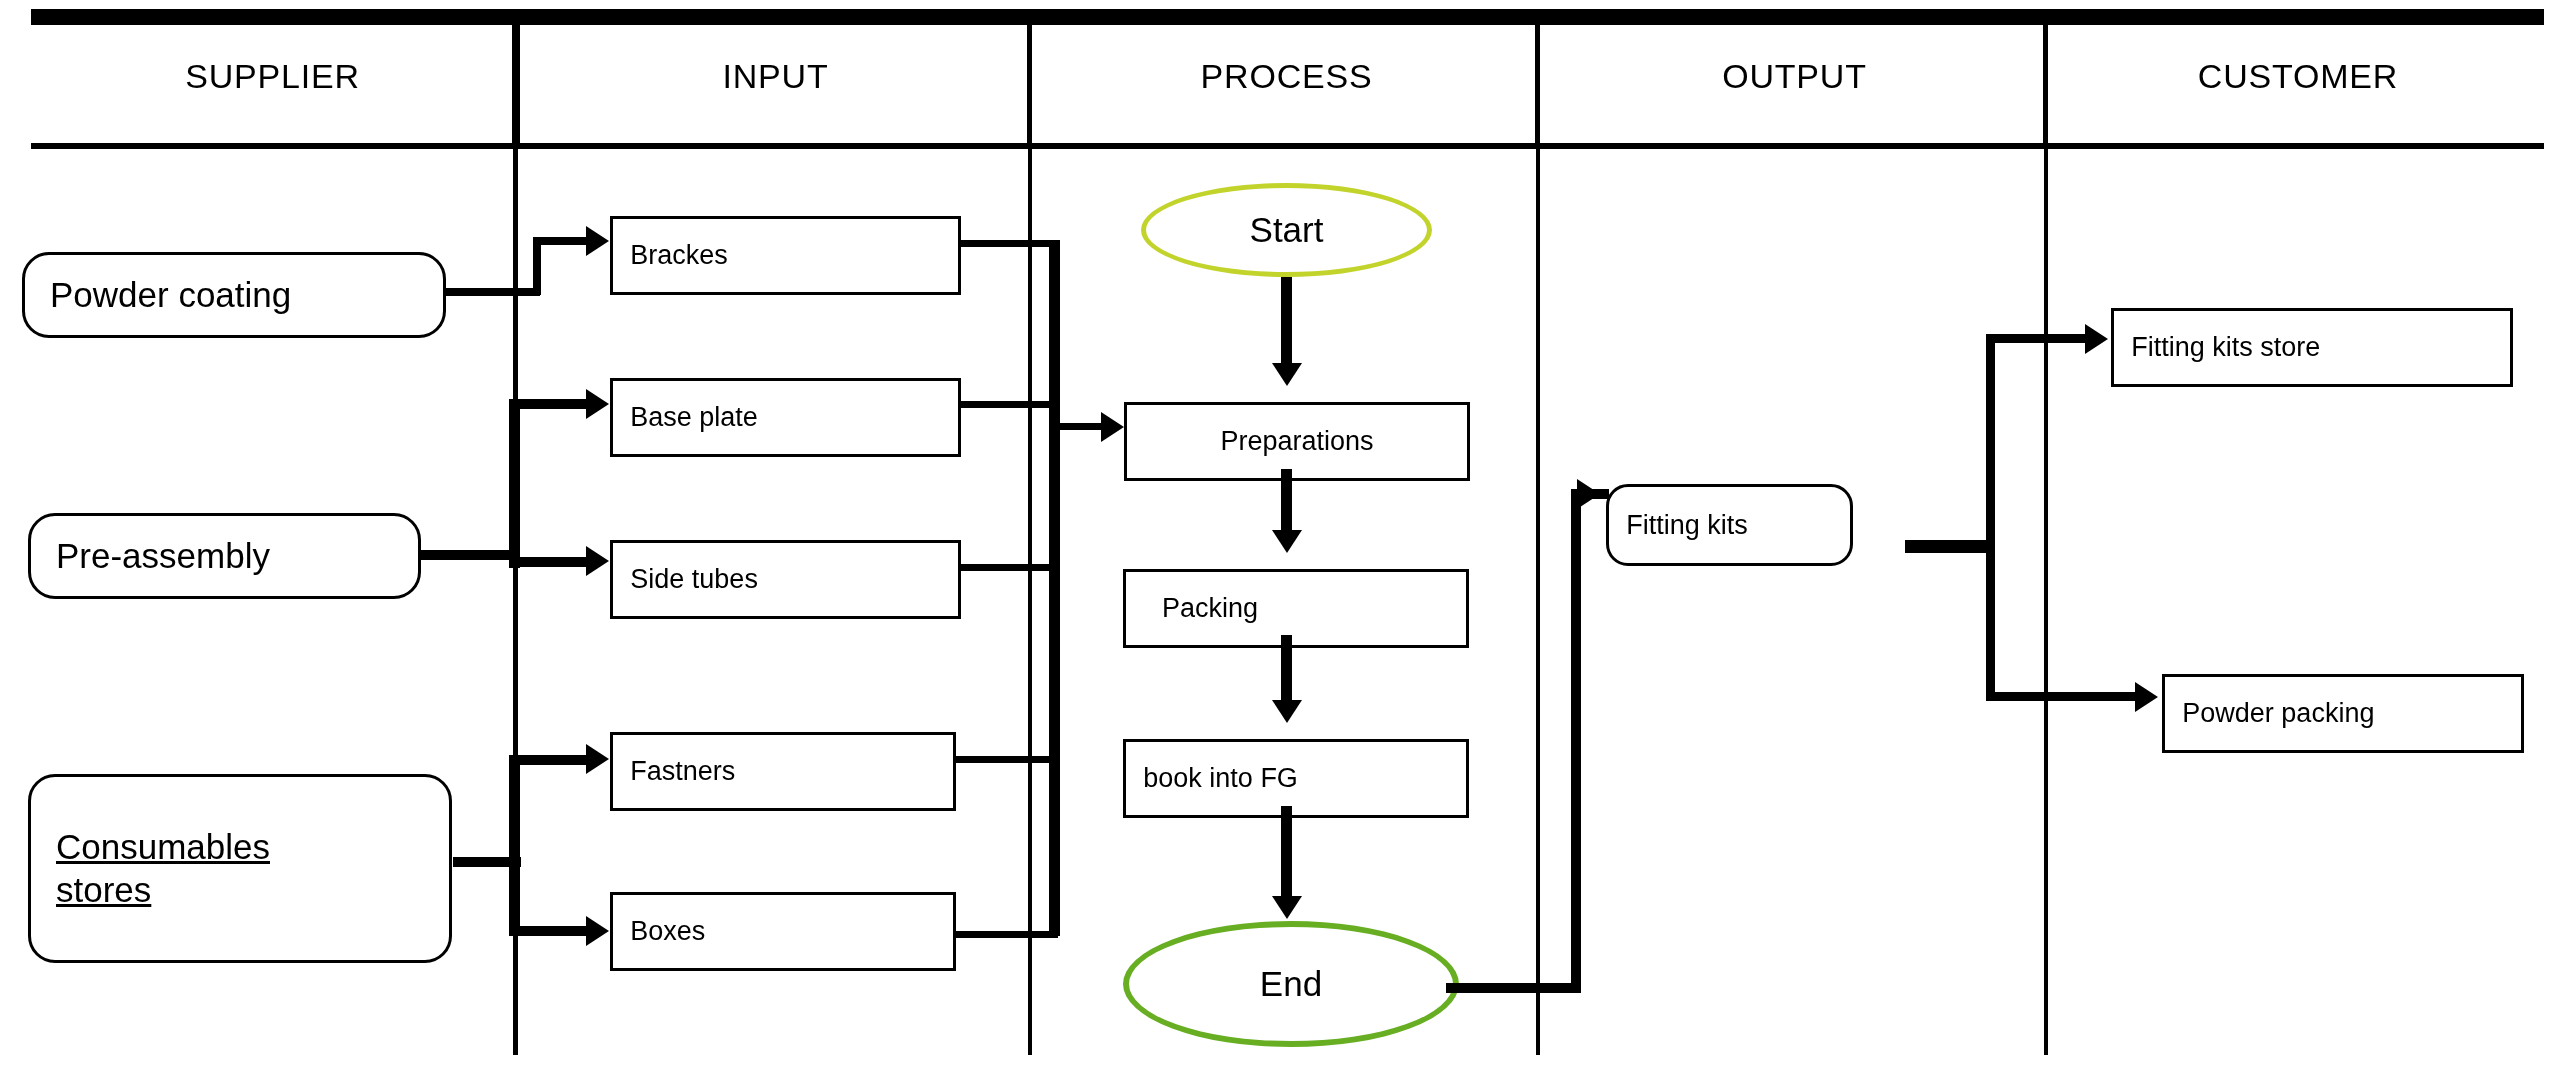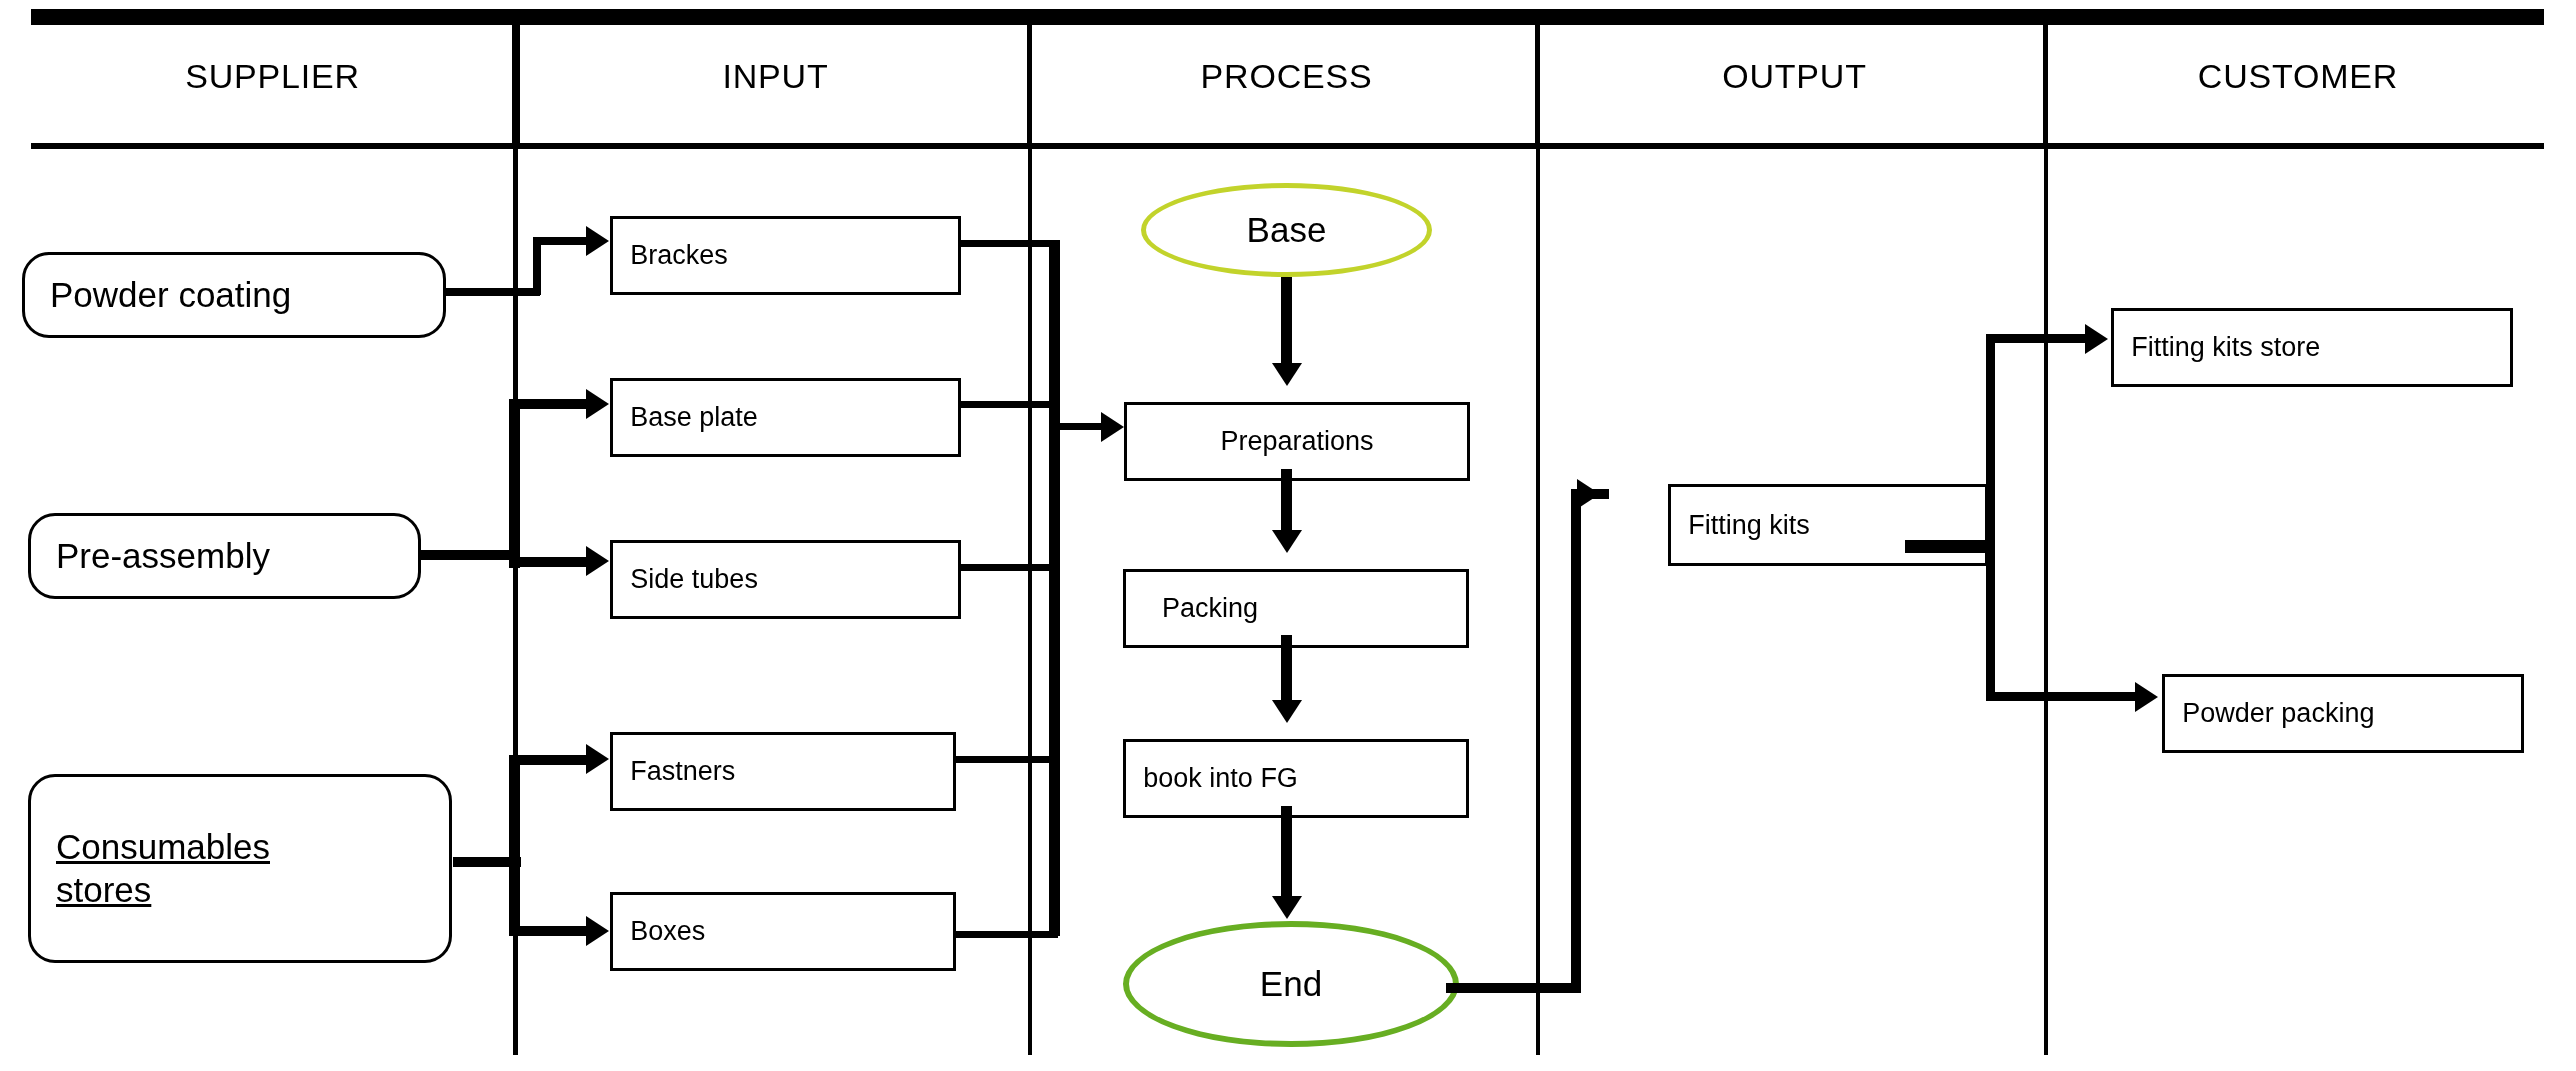--- a/index.html
+++ b/index.html
@@ -162,40 +162,40 @@
 
   <div class="node rect" style="left:610px; top:720px; width:346px; height:79px;">
     <span>Fastners</span>
   </div>
 
   <div class="node rect" style="left:610px; top:880px; width:346px; height:79px;">
     <span>Boxes</span>
   </div>
 
   <div class="node ellipse" style="left:1141px; top:183px; width:291px; height:94px; border:5.5px solid #c2d32b;">
-    <span>Base</span>
+    <span>Start</span>
   </div>
 
   <div class="node rect" style="left:1124px; top:390px; width:346px; height:79px; justify-content:center; padding-left:0;">
     <span>Preparations</span>
   </div>
 
   <div class="node rect" style="left:1123px; top:557px; width:346px; height:79px;padding-left:36px;">
     <span>Packing</span>
   </div>
 
   <div class="node rect" style="left:1123px; top:727px; width:346px; height:79px;">
     <span>book into FG</span>
   </div>
 
   <div class="node ellipse" style="left:1123px; top:921px; width:336px; height:126px; border:6.3px solid #67ae22;">
     <span>End</span>
   </div>
 
-  <div class="node rect" style="left:1668px; top:472px; width:320px; height:82px;">
+  <div class="node rect" style="left:1606px; top:472px; width:247px; height:82px;border-radius:22px;">
     <span>Fitting kits</span>
   </div>
 
   <div class="node rect" style="left:2111px; top:296px; width:402px; height:79px;">
     <span>Fitting kits store</span>
   </div>
 
   <div class="node rect" style="left:2162px; top:662px; width:362px; height:79px;">
     <span>Powder packing</span>
   </div>

